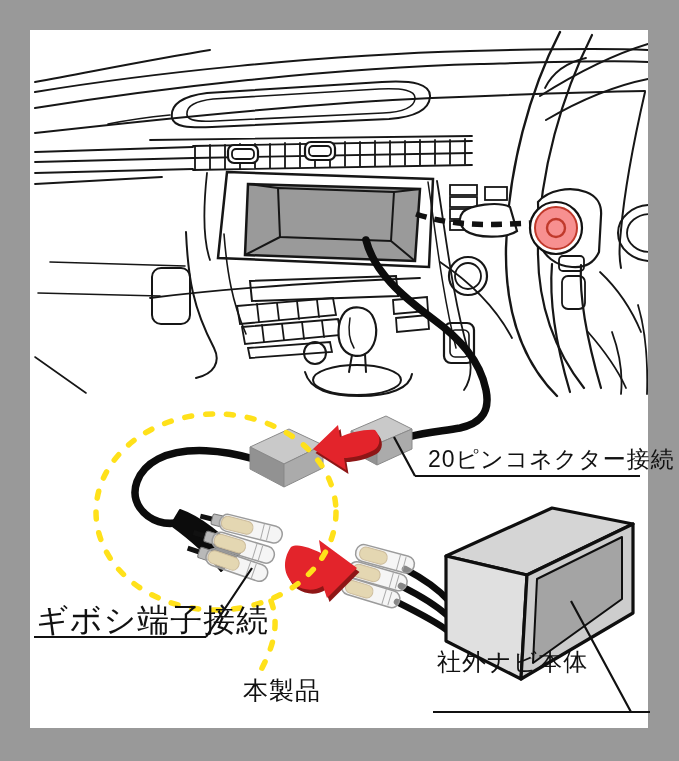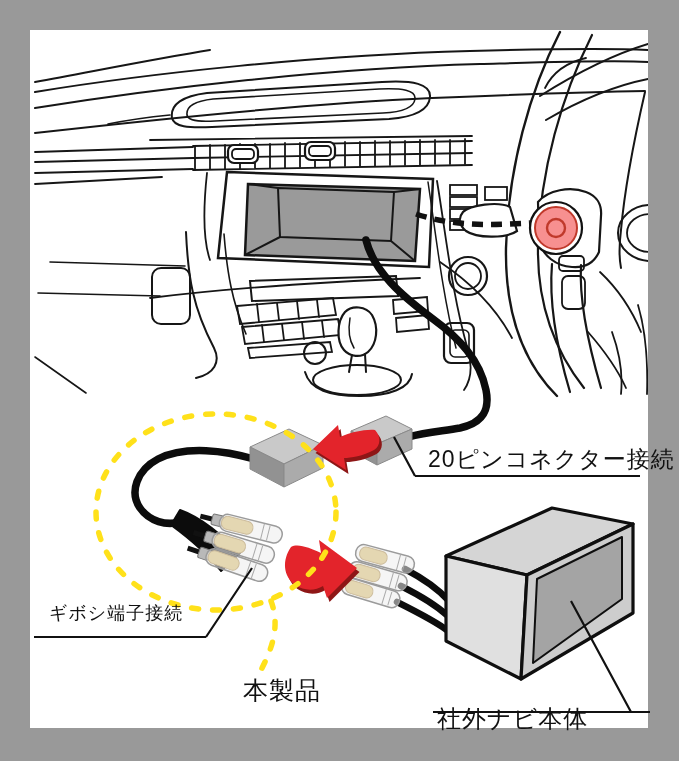--- a/index.html
+++ b/index.html
@@ -8,23 +8,23 @@
     background:#eab308;overflow:hidden;
     font-family:"Liberation Sans","DejaVu Sans",sans-serif;
   }
   .stage svg{position:absolute;left:0;top:0;}
   .label{
     position:absolute;color:#111;white-space:nowrap;
     font-family:"Liberation Sans","DejaVu Sans",sans-serif;
     letter-spacing:1px;line-height:1;
   }
   .label-pin{left:428px;top:448px;font-size:23px;}
-  .label-giboshi{left:36px;top:604px;font-size:18px;margin-left:13px;}
+  .label-giboshi{left:36px;top:604px;font-size:32px;}
   .label-product{left:219px;top:678px;font-size:25px;margin-left:24px;}
-  .label-nav{left:437px;top:707px;font-size:24px;}
+  .label-nav{left:437px;top:650px;font-size:24px;}
 </style>
 </head>
 <body>
 
 <div class="stage">
 <svg width="679" height="761" viewBox="0 0 679 761">
   <defs>
     <clipPath id="panelClip">
           <rect x="30" y="30" width="618" height="698"></rect>
         </clipPath>

